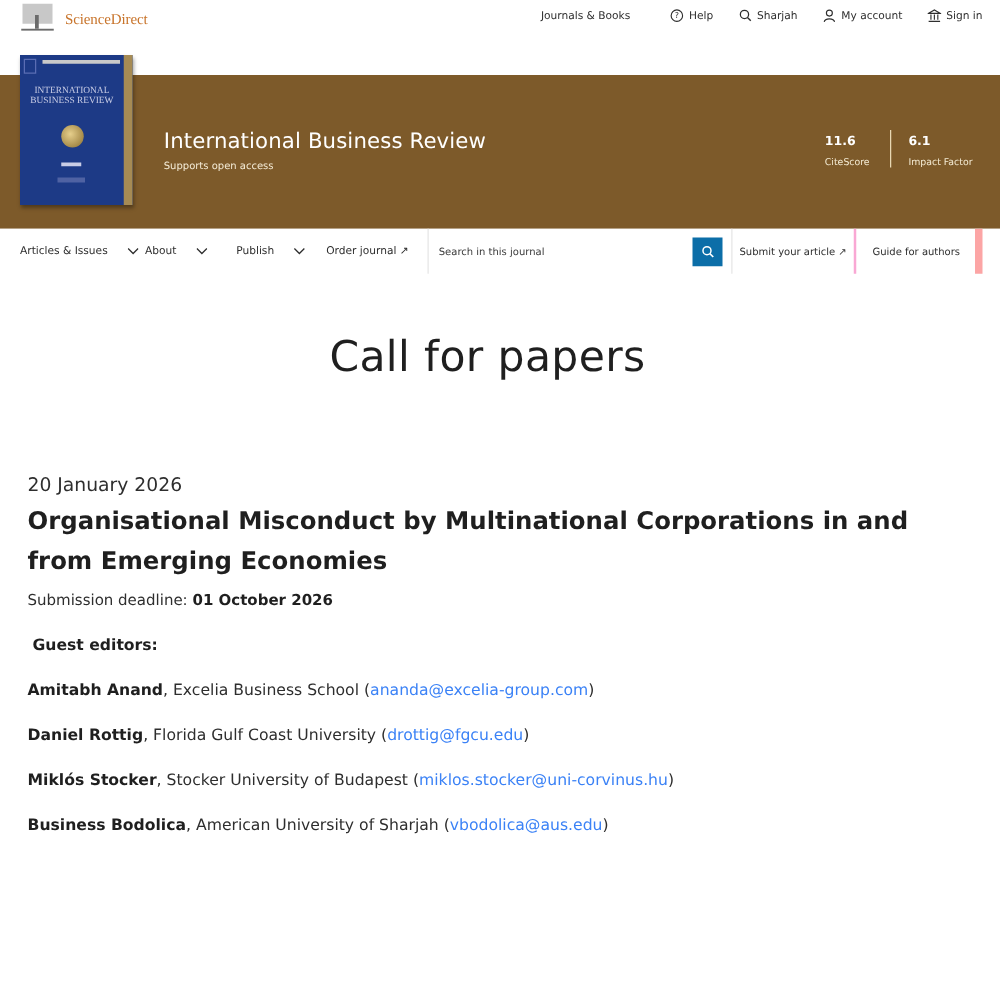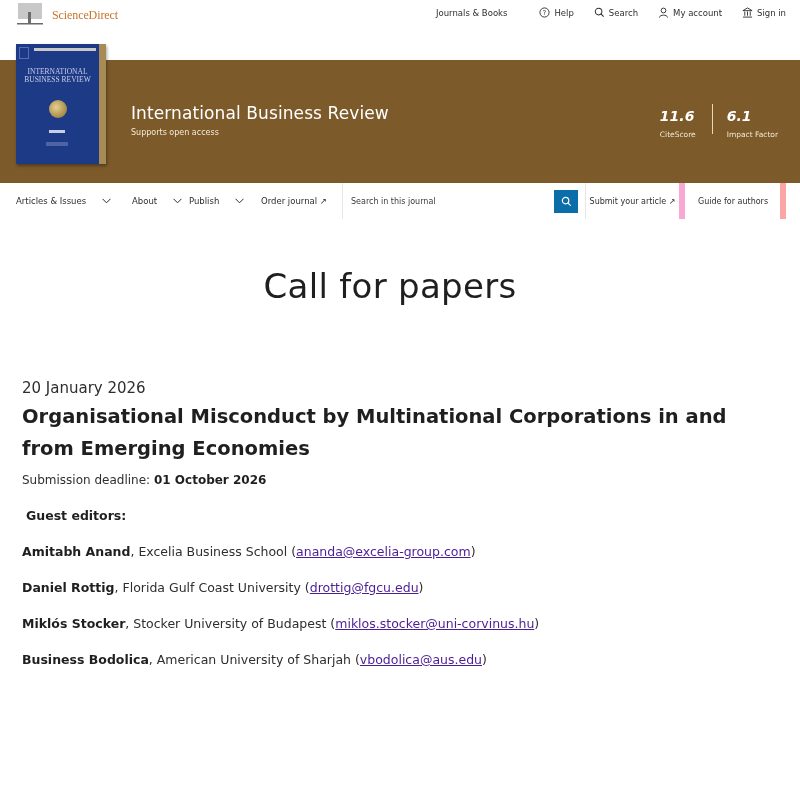--- a/index.html
+++ b/index.html
@@ -22,46 +22,46 @@
   .cover .elsev { position: absolute; top: 3px; left: 3px; width: 10px; height: 12px; border: 1px solid #5a6db3; }
   .cover .ctitle { position: absolute; top: 24px; left: 0; width: 83px; text-align: center; font-family: "Liberation Serif", serif; font-size: 7.5px; line-height: 8px; color: #c9cde6; }
   .cover .globe { position: absolute; top: 56px; left: 33px; width: 18px; height: 18px; border-radius: 50%; background: radial-gradient(circle at 40% 40%, #e6cf8c, #8a6d2d); }
   .cover .ibm { position: absolute; top: 86px; left: 33px; width: 16px; height: 3px; background: #c9cde6; }
   .cover .small { position: absolute; top: 98px; left: 30px; width: 22px; height: 4px; background: #4f62a3; }
 
   .jtitle { position: absolute; left: 131px; top: 103px; font-size: 17px; color: #ffffff; letter-spacing: 0.1px; }
   .jsub { position: absolute; left: 131px; top: 128px; font-size: 8px; color: #f5ecd7; }
   .metrics { position: absolute; top: 108px; right: 22px; display: flex; align-items: stretch; }
   .metric { color: #fff; }
-  .metric .num { font-size: 14px; font-weight: bold; font-style: italic; }
+  .metric .num { font-size: 10px; font-weight: bold; }
   .metric .lbl { font-size: 7.5px; margin-top: 6px; color: #f3ead2; }
   .metric.cite { margin-right: 16px; }
   .msep { width: 1px; background: #e8d8b3; margin-right: 14px; height: 30px; margin-top: -4px; }
 
   
   .subnav { position: absolute; top: 183px; left: 0; width: 800px; height: 36px; background: #fff; }
   .snitem { position: absolute; top: 13px; font-size: 8.5px; color: #2e2e2e; display: flex; align-items: center; gap: 16px; cursor: pointer; }
   .snitem svg { width: 9px; height: 6px; }
   .searchbox { position: absolute; left: 342px; top: 0; width: 242px; height: 36px; border-left: 1px solid #e6e6e6; }
   .searchbox input { position: absolute; left: 8px; top: 10px; width: 190px; height: 16px; border: none; outline: none; font-family: "DejaVu Sans", sans-serif; font-size: 8px; color: #555; background: transparent; }
   .searchbox input::placeholder { color: #3a3a3a; }
   .searchbtn { position: absolute; left: 554px; top: 190px; width: 24px; height: 23px; background: #0c6ea8; display: flex; align-items: center; justify-content: center; cursor: pointer; }
-  .submit { position: absolute; left: 585px; top: 183px; width: 100px; height: 36px; border-left: 1px solid #e6e6e6; border-right: 6px solid #f9a8d4; font-size: 8px; color: #2e2e2e; display: flex; align-items: center; justify-content: center; gap: 3px; cursor: pointer; }
+  .submit { position: absolute; left: 585px; top: 183px; width: 100px; height: 36px; border-left: 1px solid #e6e6e6; border-right: 2px solid #f9a8d4; font-size: 8px; color: #2e2e2e; display: flex; align-items: center; justify-content: center; gap: 3px; cursor: pointer; }
   .guide { position: absolute; left: 686px; top: 183px; width: 100px; height: 36px; border-right: 6px solid #fca5a5; font-size: 8px; color: #2e2e2e; display: flex; align-items: center; justify-content: center; cursor: pointer; }
 
   
   .pagetitle { position: absolute; top: 266px; left: 0; width: 780px; text-align: center; font-size: 34px; color: #1f1f1f; font-weight: normal; letter-spacing: 0.3px; }
   .date { position: absolute; left: 22px; top: 379px; font-size: 15px; color: #2e2e2e; }
   .ctitle-main { position: absolute; left: 22px; top: 401px; width: 740px; font-size: 19.5px; font-weight: bold; line-height: 32px; color: #1f1f1f; }
   .deadline { position: absolute; left: 22px; top: 473px; font-size: 12px; color: #2e2e2e; }
   .deadline b { color: #1f1f1f; }
   .ge-label { position: absolute; left: 26px; top: 508px; font-size: 12.5px; font-weight: bold; color: #1f1f1f; }
   .editor { position: absolute; left: 22px; font-size: 12.5px; color: #2e2e2e; white-space: nowrap; }
   .editor b { color: #1f1f1f; }
-  .editor a { color: #4c1d95; text-decoration: underline; }
+  .editor a { color: #3b82f6; }
 </style>
 </head>
 <body>
 
 <div class="topbar">
   <div class="logo">
     <svg viewBox="0 0 28 24" width="28" height="24">
       <rect x="2" y="1" width="24" height="16" fill="#9a9a9a" opacity="0.55"></rect>
       <rect x="12" y="10" width="3" height="11" fill="#6b6b6b"></rect>
       <rect x="1" y="21" width="26" height="1.5" fill="#6b6b6b"></rect>
@@ -77,21 +77,21 @@
           <circle cx="6" cy="6" r="5" fill="none" stroke="#2e2e2e" stroke-width="1"></circle>
           <text x="6" y="8.5" font-size="7" text-anchor="middle" fill="#2e2e2e" font-family="DejaVu Sans, sans-serif">?</text>
         </svg>
       <span>Help</span>
     </div>
     <div class="item">
       <svg viewBox="0 0 12 12">
           <circle cx="5" cy="5" r="3.6" fill="none" stroke="#2e2e2e" stroke-width="1.1"></circle>
           <line x1="7.6" y1="7.6" x2="10.5" y2="10.5" stroke="#2e2e2e" stroke-width="1.2"></line>
         </svg>
-      <span>Search</span>
+      <span>Sharjah</span>
     </div>
     <div class="item">
       <svg viewBox="0 0 12 12">
           <circle cx="6" cy="3.8" r="2.6" fill="none" stroke="#2e2e2e" stroke-width="1"></circle>
           <path d="M1.5 11.5 C2 8 10 8 10.5 11.5" fill="none" stroke="#2e2e2e" stroke-width="1"></path>
         </svg>
       <span>My account</span>
     </div>
     <div class="item">
       <svg viewBox="0 0 12 12">
@@ -129,21 +129,21 @@
   </div>
 </div>
 
 <div class="subnav">
   <div class="snitem" style="left:16px;">
     <span>Articles &amp; Issues</span>
     <svg viewBox="0 0 9 6">
         <path d="M0.5 0.8 L4.5 4.8 L8.5 0.8" fill="none" stroke="#2e2e2e" stroke-width="1"></path>
       </svg>
   </div>
-  <div class="snitem" style="left:132px;">
+  <div class="snitem" style="left:116px;">
     <span>About</span>
     <svg viewBox="0 0 9 6">
         <path d="M0.5 0.8 L4.5 4.8 L8.5 0.8" fill="none" stroke="#2e2e2e" stroke-width="1"></path>
       </svg>
   </div>
   <div class="snitem" style="left:189px;">
     <span>Publish</span>
     <svg viewBox="0 0 9 6">
         <path d="M0.5 0.8 L4.5 4.8 L8.5 0.8" fill="none" stroke="#2e2e2e" stroke-width="1"></path>
       </svg>

